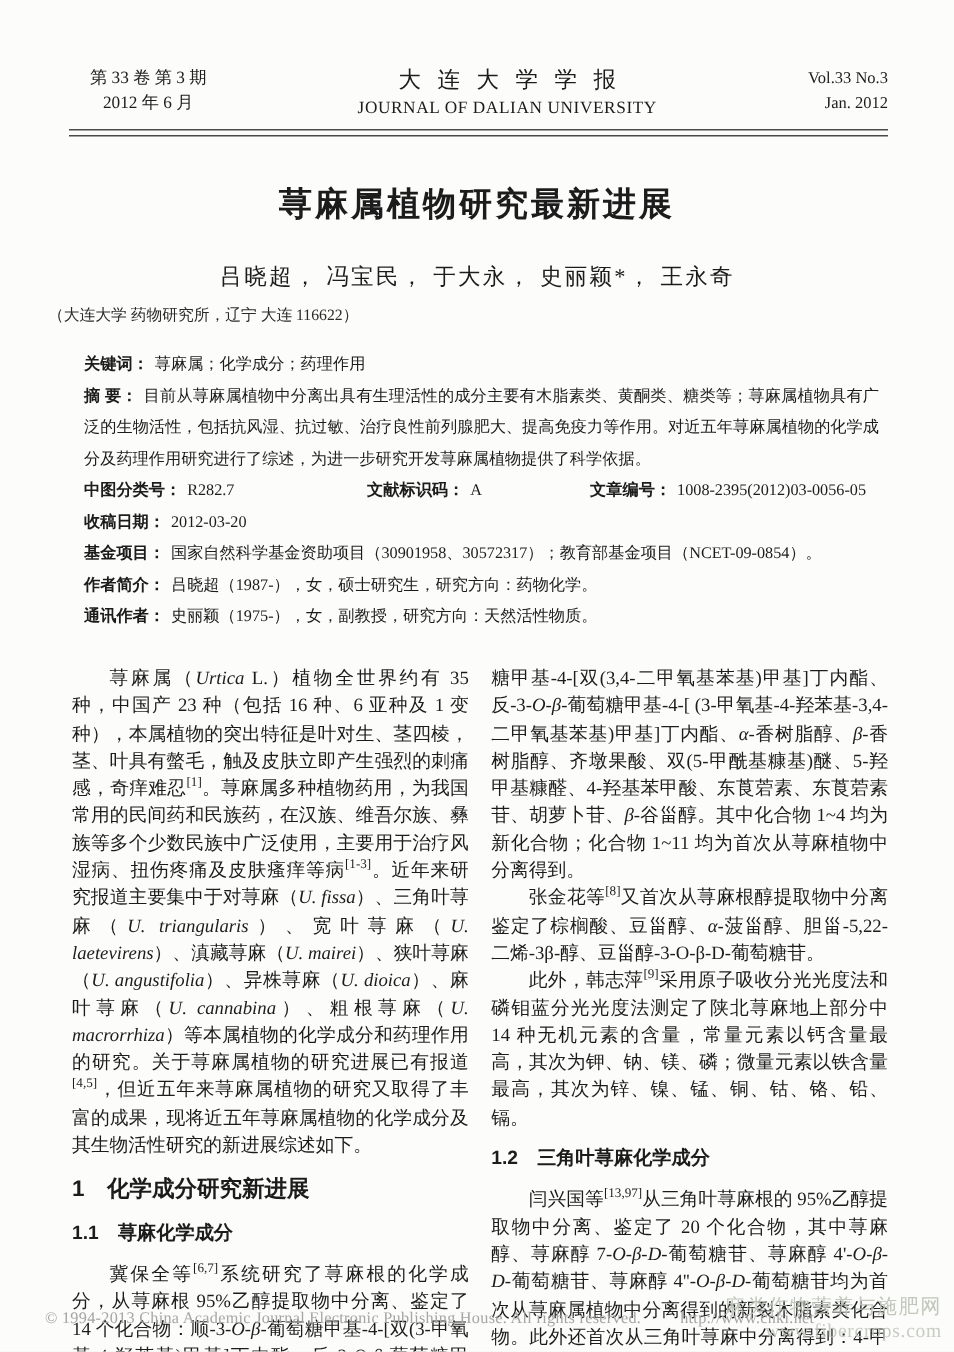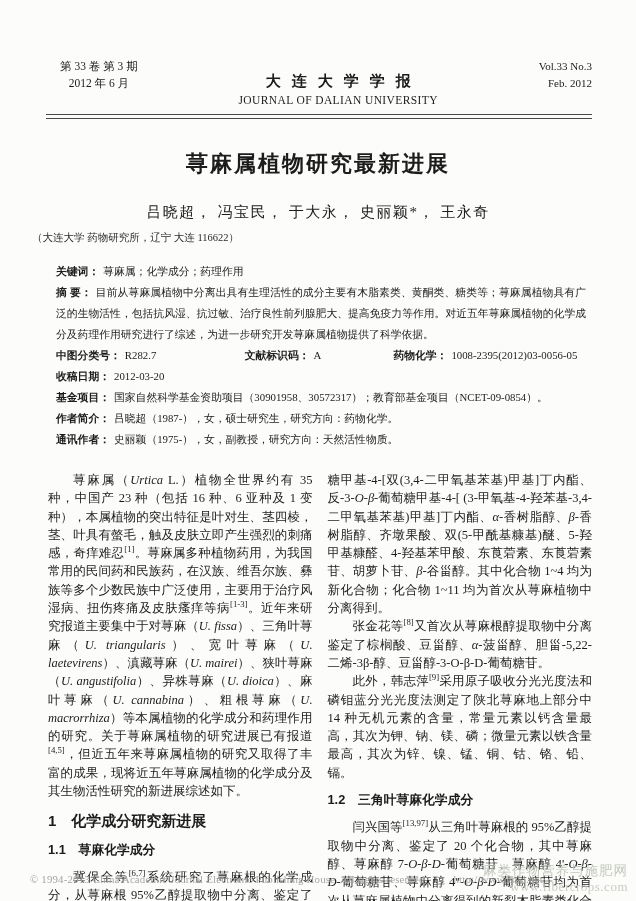--- a/index.html
+++ b/index.html
@@ -3,21 +3,21 @@
 <meta charset="utf-8">
 <style>
   html,body{margin:0;padding:0;}
   body{width:636px;height:901px;background:#e9e9e7;font-family:"Liberation Serif","DejaVu Serif",serif;color:#1c1c1c;}
   .page{position:relative;width:636px;height:901px;background:#fcfcfa;overflow:hidden;box-sizing:border-box;}
 
   
   .jheader{display:flex;justify-content:space-between;align-items:center;padding:44px 44px 6px 60px;}
   .jh-left{font-size:11.5px;line-height:17px;text-align:center;}
   .jh-center{text-align:center;}
-  .jh-cn{font-family:"Liberation Sans","DejaVu Sans",sans-serif;font-weight:bold;font-size:15px;letter-spacing:11px;margin-left:11px;margin-top:28px;}
+  .jh-cn{font-family:"Liberation Sans","DejaVu Sans",sans-serif;font-weight:normal;font-size:15px;letter-spacing:11px;margin-left:11px;}
   .jh-en{font-size:11.5px;margin-top:3px;letter-spacing:.4px;}
   .jh-right{font-size:11px;line-height:17px;text-align:right;}
   .rule{margin:2px 44px 0 46px;height:3px;border-top:1.4px solid #4a4a4a;border-bottom:1px solid #4a4a4a;}
 
   
   .title{margin-top:30px;text-align:center;font-family:"Liberation Sans","DejaVu Sans",sans-serif;font-weight:bold;font-size:22px;letter-spacing:2px;}
   .authors{margin-top:24px;text-align:center;font-size:15px;letter-spacing:1.5px;}
   .affil{margin-top:9px;text-align:left;font-size:10.5px;color:#2a2a2a;margin-left:32px;}
 
   
@@ -52,36 +52,36 @@
     <div class="jh-left">
       <div>第 33 卷 第 3 期</div>
       <div>2012 年 6 月</div>
     </div>
     <div class="jh-center">
       <div class="jh-cn">大连大学学报</div>
       <div class="jh-en">JOURNAL OF DALIAN UNIVERSITY</div>
     </div>
     <div class="jh-right">
       <div>Vol.33 No.3</div>
-      <div>Feb. 2012</div>
+      <div>Jan. 2012</div>
     </div>
   </div>
   <div class="rule"></div>
 
   <div class="title">荨麻属植物研究最新进展</div>
   <div class="authors">吕晓超， 冯宝民， 于大永， 史丽颖*， 王永奇</div>
   <div class="affil">（大连大学 药物研究所，辽宁 大连 116622）</div>
 
   <div class="meta">
     <p><span class="lbl">关键词：</span><span>荨麻属；化学成分；药理作用</span></p>
     <p><span class="lbl">摘 要：</span><span>目前从荨麻属植物中分离出具有生理活性的成分主要有木脂素类、黄酮类、糖类等；荨麻属植物具有广泛的生物活性，包括抗风湿、抗过敏、治疗良性前列腺肥大、提高免疫力等作用。对近五年荨麻属植物的化学成分及药理作用研究进行了综述，为进一步研究开发荨麻属植物提供了科学依据。</span></p>
     <p class="clc-row">
       <span class="pair p1"><span class="lbl">中图分类号：</span><span>R282.7</span></span>
       <span class="pair p2"><span class="lbl">文献标识码：</span><span>A</span></span>
-      <span class="pair"><span class="lbl">药物化学：</span><span>1008-2395(2012)03-0056-05</span></span>
+      <span class="pair"><span class="lbl">文章编号：</span><span>1008-2395(2012)03-0056-05</span></span>
     </p>
     <p><span class="lbl">收稿日期：</span><span>2012-03-20</span></p>
     <p><span class="lbl">基金项目：</span><span>国家自然科学基金资助项目（30901958、30572317）；教育部基金项目（NCET-09-0854）。</span></p>
     <p><span class="lbl">作者简介：</span><span>吕晓超（1987-），女，硕士研究生，研究方向：药物化学。</span></p>
     <p><span class="lbl">通讯作者：</span><span>史丽颖（1975-），女，副教授，研究方向：天然活性物质。</span></p>
   </div>
 
   <div class="columns">
     <div class="col" id="col-left">
         <p class="p">荨麻属（<i>Urtica</i> L.）植物全世界约有 35 种，中国产 23 种（包括 16 种、6 亚种及 1 变种），本属植物的突出特征是叶对生、茎四棱，茎、叶具有螫毛，触及皮肤立即产生强烈的刺痛感，奇痒难忍<sup>[1]</sup>。荨麻属多种植物药用，为我国常用的民间药和民族药，在汉族、维吾尔族、彝族等多个少数民族中广泛使用，主要用于治疗风湿病、扭伤疼痛及皮肤瘙痒等病<sup>[1-3]</sup>。近年来研究报道主要集中于对荨麻（<i>U. fissa</i>）、三角叶荨麻（<i>U. triangularis</i>）、宽叶荨麻（<i>U. laetevirens</i>）、滇藏荨麻（<i>U. mairei</i>）、狭叶荨麻（<i>U. angustifolia</i>）、异株荨麻（<i>U. dioica</i>）、麻叶荨麻（<i>U. cannabina</i>）、粗根荨麻（<i>U. macrorrhiza</i>）等本属植物的化学成分和药理作用的研究。关于荨麻属植物的研究进展已有报道<sup>[4,5]</sup>，但近五年来荨麻属植物的研究又取得了丰富的成果，现将近五年荨麻属植物的化学成分及其生物活性研究的新进展综述如下。</p>

